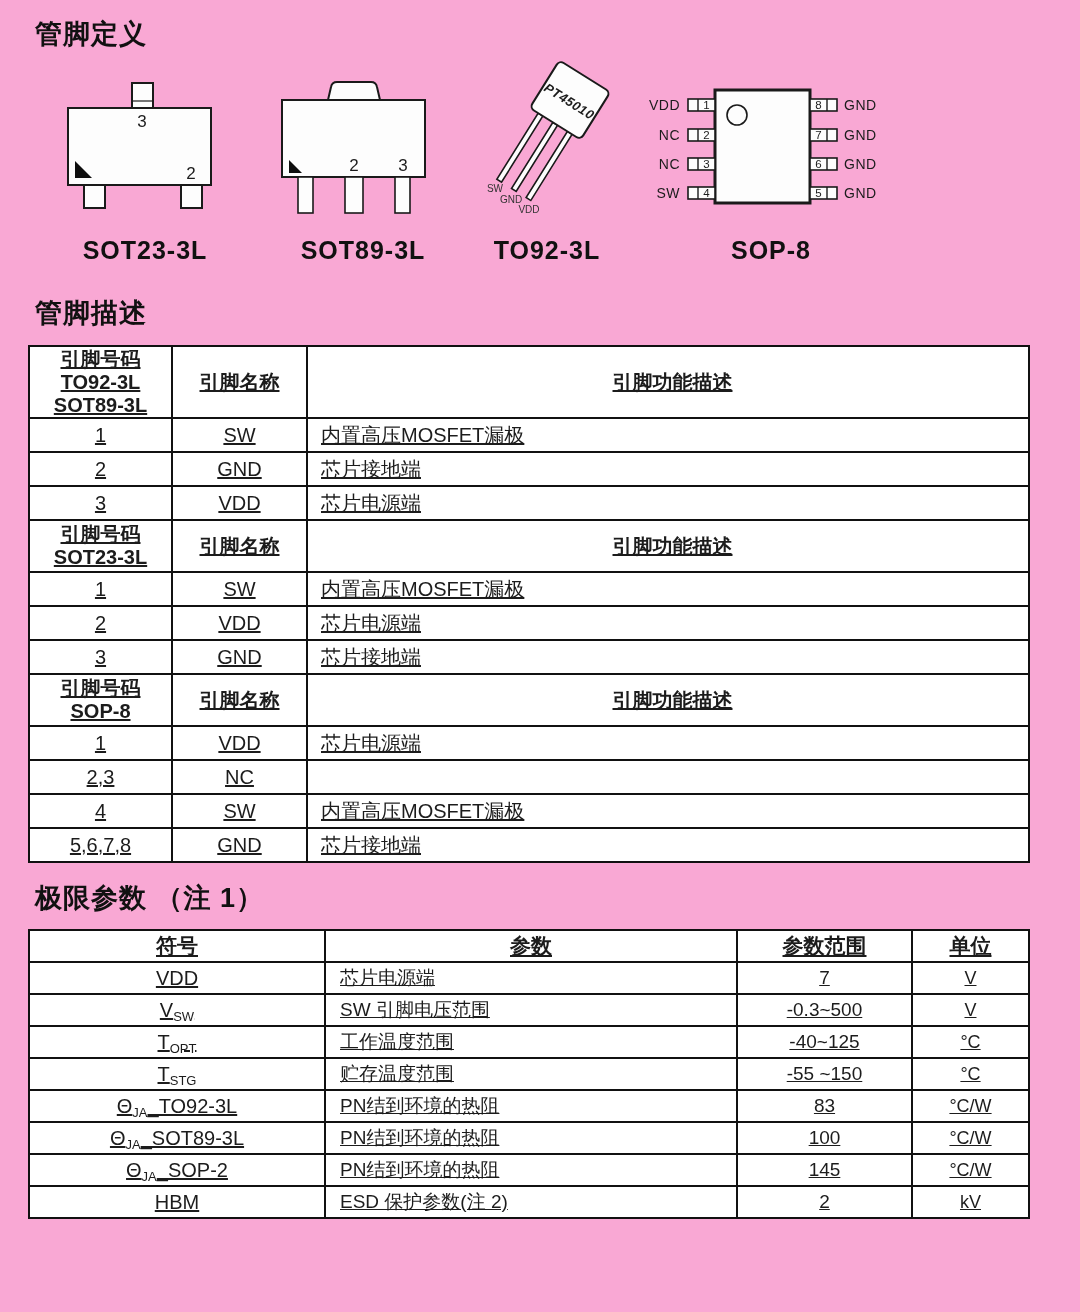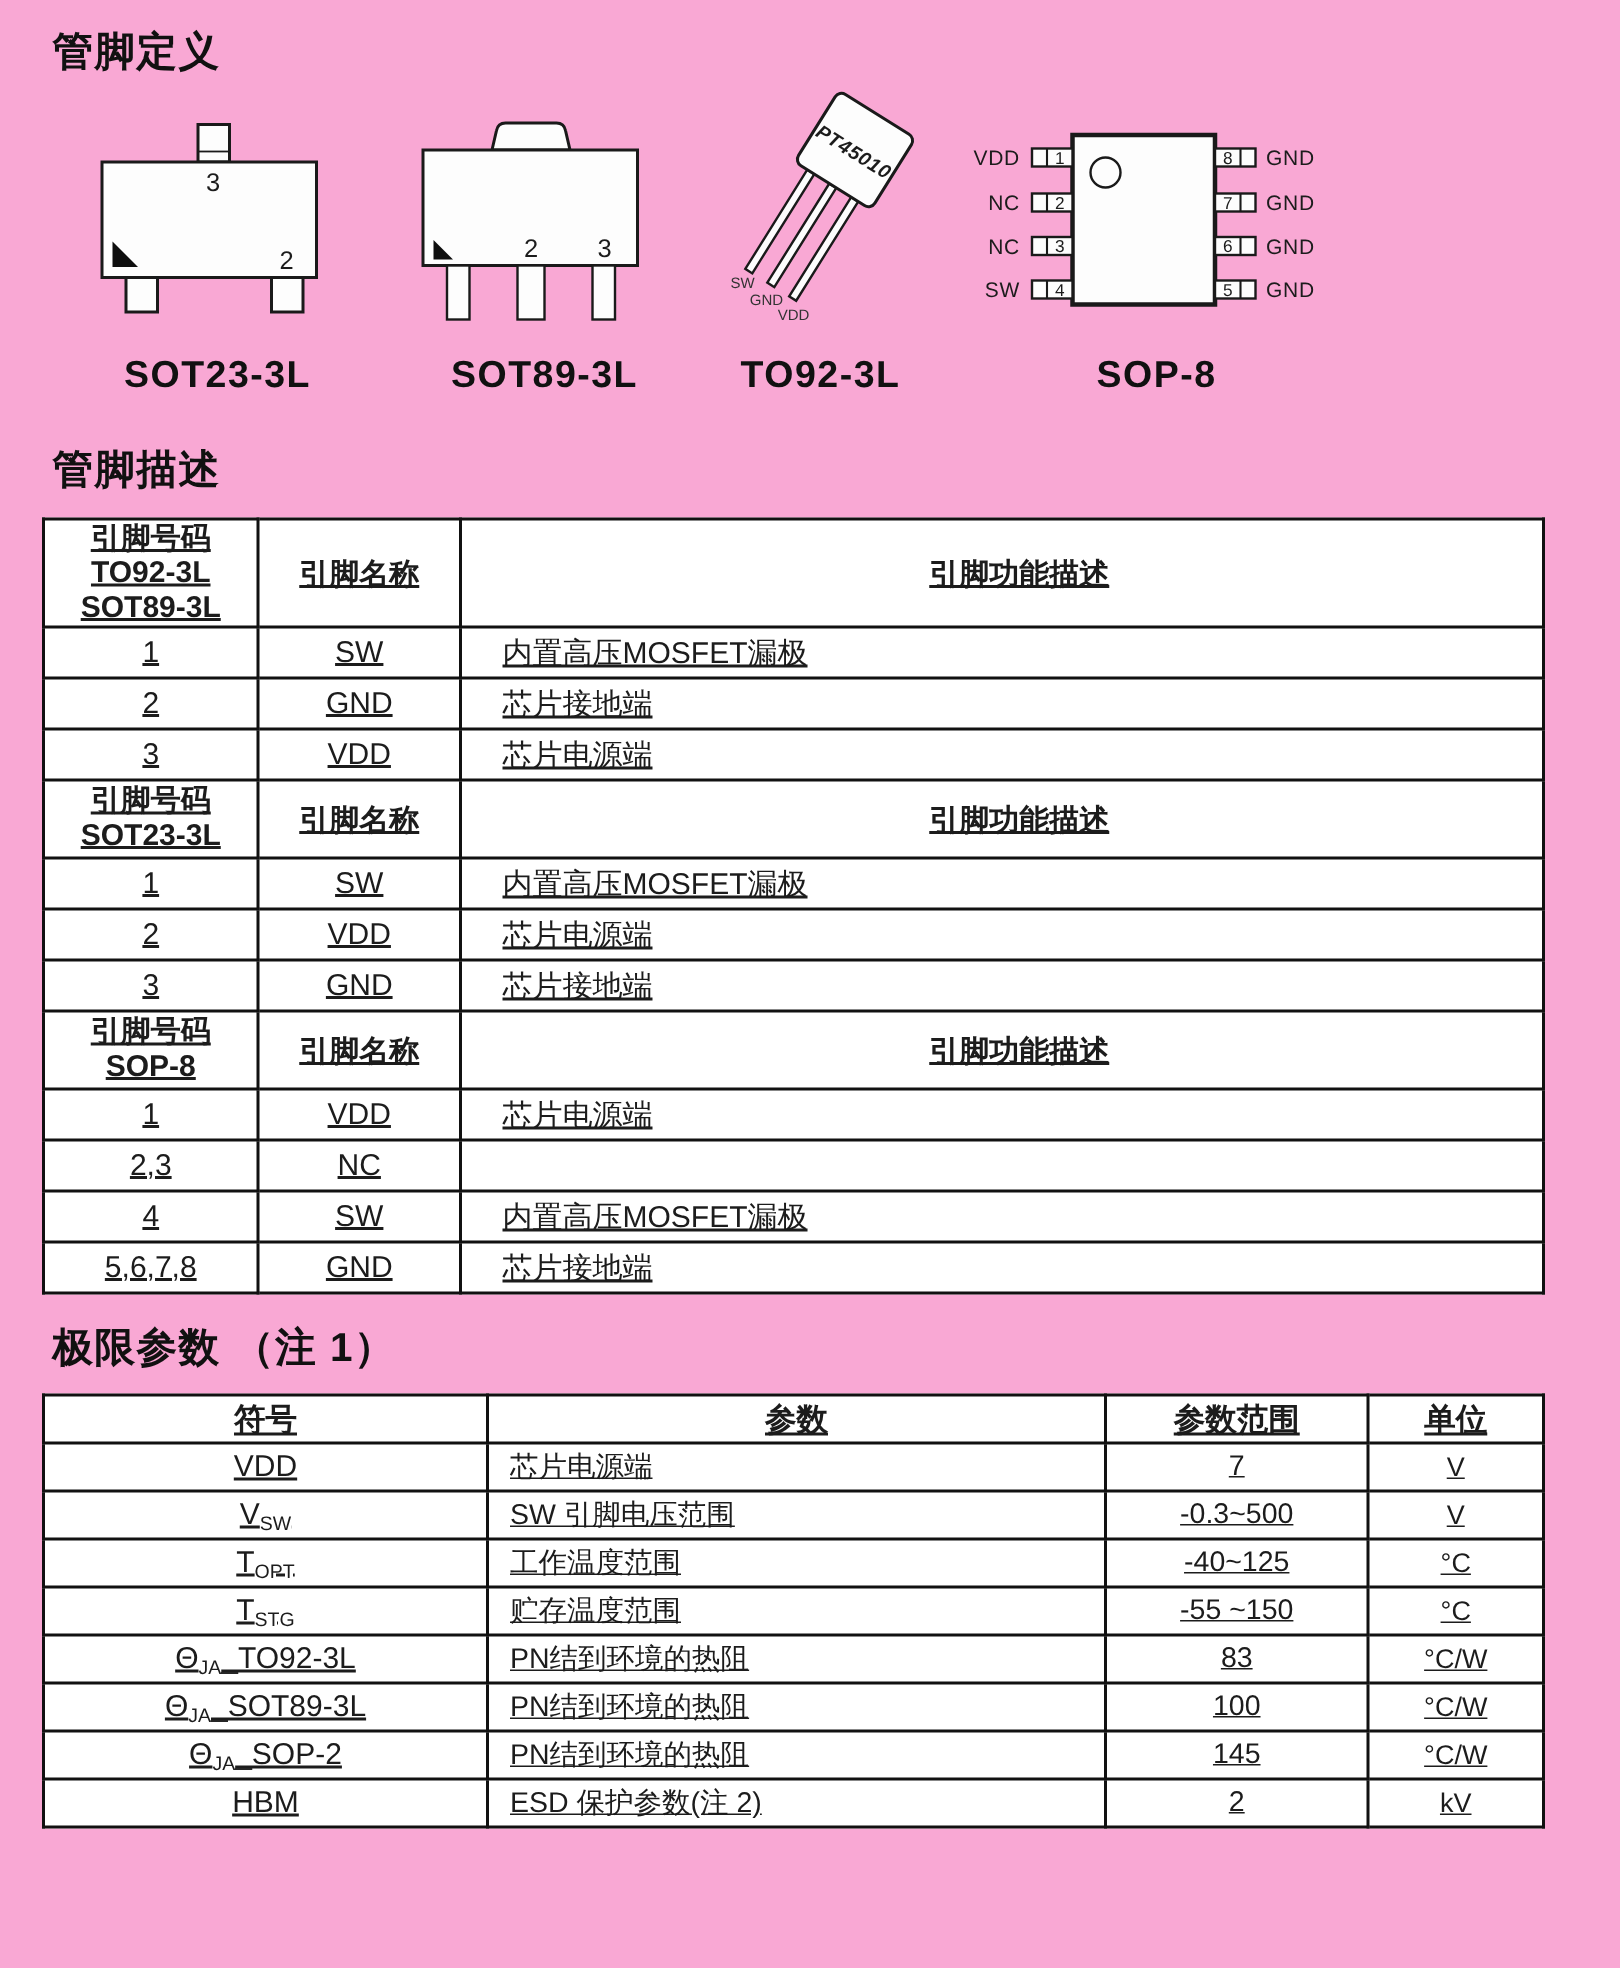--- a/index.html
+++ b/index.html
@@ -23,21 +23,21 @@
   .pin-num-svg{font-size:17px;}
   .tiny-label{font-size:10px;fill:#333;}
   .sop-label{font-size:14px;letter-spacing:.5px;}
   .sop-num{font-size:11.5px;}
 
   table{border-collapse:collapse;table-layout:fixed;position:absolute;background:#fff;text-decoration:underline;}
   td{border:2px solid #111;font-size:20px;padding:0 4px;overflow:hidden;white-space:nowrap;}
   #pin-table{left:28px;top:345px;width:1000px;}
   #pin-table .c-num{text-align:center;}
   #pin-table .c-name{text-align:center;}
-  #pin-table .c-desc{text-align:left;padding-left:27px;}
+  #pin-table .c-desc{text-align:left;padding-left:13px;}
   #pin-table .hdr{font-weight:bold;}
   #pin-table .hdr.center{text-align:center;}
   #pin-table .hdr div{line-height:23px;}
   #pin-table tr.sec-h0 td{height:70px;}
   #pin-table tr.sec-h1 td,#pin-table tr.sec-h2 td{height:50px;}
   #pin-table tr.data-row td{height:32px;}
 
   #limits-table{left:28px;top:929px;width:1000px;}
   #limits-table td{height:30px;font-size:20px;border-radius:15px;}
   #limits-table .h{font-weight:bold;text-align:center;font-size:21px;}

